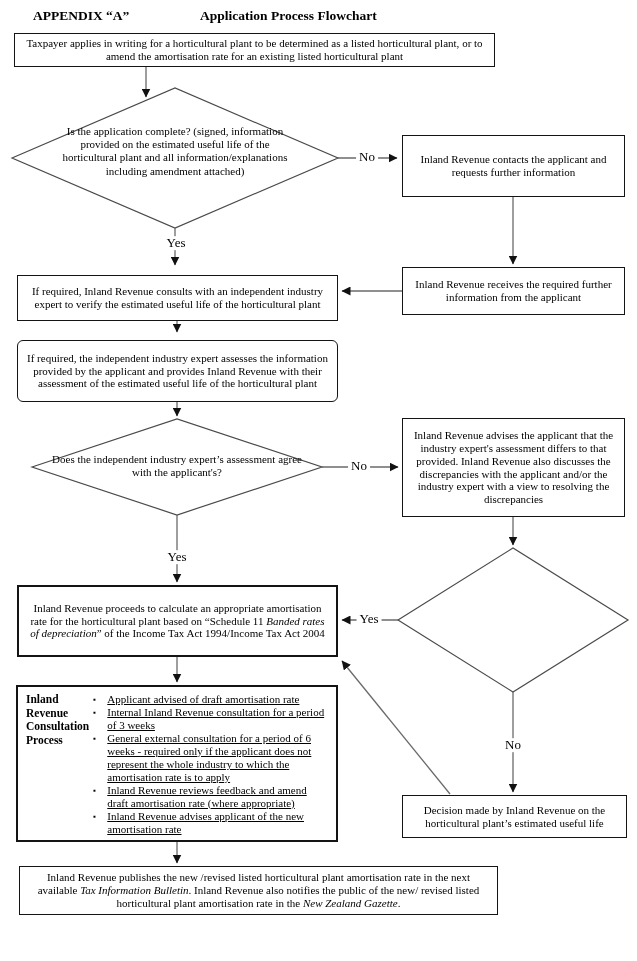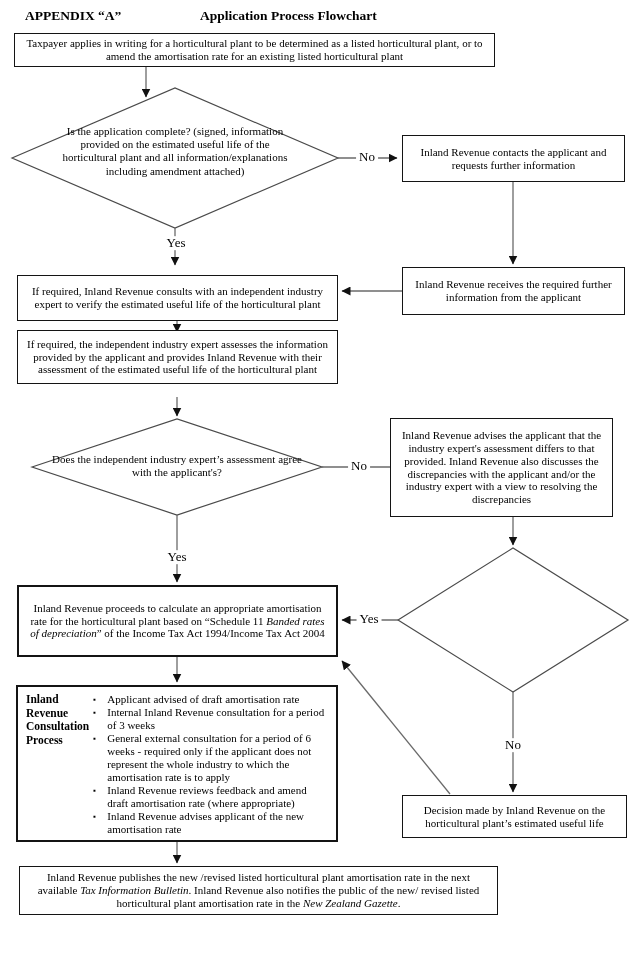--- a/index.html
+++ b/index.html
@@ -14,21 +14,21 @@
   .dtext{position:absolute;font-size:11px;line-height:1.2;text-align:center;}
   .lbl{position:absolute;transform:translate(-50%,-50%);background:#fff;padding:0 3px;
        font-size:13px;line-height:1.05;}
   svg{position:absolute;left:0;top:0;}
   .cpbox{flex-direction:row;align-items:flex-start;justify-content:flex-start;
          text-align:left;padding:6px 8px 4px 8px;}
   .cp-title{font-weight:bold;font-size:11.5px;margin-bottom:2px;}
   ul.cp-list{list-style:none;margin:0;padding:0 0 0 2px;}
   ul.cp-list li{display:flex;align-items:flex-start;}
   .bdot{width:14px;flex:0 0 14px;font-size:8px;line-height:13px;padding-left:2px;}
-  .btext{flex:1;}
+  .btext{flex:1;text-decoration:underline;}
   .b{font-weight:normal;}
   .i{font-style:italic;}
 </style>
 </head>
 <body>
 
 <div id="page">
 
   <svg width="637" height="961" viewBox="0 0 637 961">
     <defs>
@@ -53,50 +53,50 @@
       <line x1="513" y1="516" x2="513" y2="545" marker-end="url(#ah)"></line>
       <line x1="177" y1="515" x2="177" y2="582" marker-end="url(#ah)"></line>
       <line x1="398" y1="620" x2="342" y2="620" marker-end="url(#ah)"></line>
       <line x1="513" y1="692" x2="513" y2="792" marker-end="url(#ah)"></line>
       <line x1="450" y1="794" x2="342" y2="661" marker-end="url(#ah)"></line>
       <line x1="177" y1="656" x2="177" y2="682" marker-end="url(#ah)"></line>
       <line x1="177" y1="841" x2="177" y2="863" marker-end="url(#ah)"></line>
     </g>
   </svg>
 
-  <div class="hdr" style="left:25px;top:8px;">APPENDIX “A”</div>
+  <div class="hdr" style="left:33px;top:8px;">APPENDIX “A”</div>
   <div class="hdr" style="left:200px;top:8px;">Application Process Flowchart</div>
 
   <div class="box" style="left:14px;top:33px;width:481px;height:34px;padding:1px 10px;">
     <div class="inner">
       <span>Taxpayer applies in writing for a horticultural plant to be determined as a listed horticultural plant, </span><span class="b">or</span><span> to amend the amortisation rate for an existing listed horticultural plant</span>
     </div>
   </div>
 
   <div class="dtext" style="left:55px;top:125px;width:240px;">Is the application complete? (signed, information provided on the estimated useful life of the horticultural plant and all information/explanations including amendment attached)</div>
 
-  <div class="box" style="left:402px;top:135px;width:223px;height:47px;">
+  <div class="box" style="left:402px;top:135px;width:223px;height:62px;">
     <div class="inner">Inland Revenue contacts the applicant and requests further information</div>
   </div>
 
   <div class="box" style="left:402px;top:267px;width:223px;height:48px;">
     <div class="inner">Inland Revenue receives the required further information from the applicant</div>
   </div>
 
   <div class="box" style="left:17px;top:268px;width:321px;height:46px;margin-top:7px;">
     <div class="inner">If required, Inland Revenue consults with an independent industry expert to verify the estimated useful life of the horticultural plant</div>
   </div>
 
-  <div class="box" style="left:17px;top:330px;width:321px;height:54px;">
+  <div class="box" style="left:17px;top:340px;width:321px;height:62px;border-radius:6px;">
     <div class="inner">If required, the independent industry expert assesses the information provided by the applicant and provides Inland Revenue with their assessment of the estimated useful life of the horticultural plant</div>
   </div>
 
   <div class="dtext" style="left:52px;top:453px;width:250px;">Does the independent industry expert’s assessment agree with the applicant's?</div>
 
-  <div class="box" style="left:390px;top:418px;width:223px;height:99px;">
+  <div class="box" style="left:402px;top:418px;width:223px;height:99px;">
     <div class="inner">Inland Revenue advises the applicant that the industry expert's assessment differs to that provided.  Inland Revenue also discusses the discrepancies with the applicant and/or the industry expert with a view to resolving the discrepancies</div>
   </div>
 
 
   <div class="box thick" style="left:17px;top:585px;width:321px;height:72px;">
     <div class="inner">
       <span>Inland Revenue proceeds to calculate an appropriate amortisation rate for the horticultural plant based on “Schedule 11 </span><span class="i">Banded rates of depreciation</span><span>” of the Income Tax Act 1994/Income Tax Act 2004</span>
     </div>
   </div>
 

